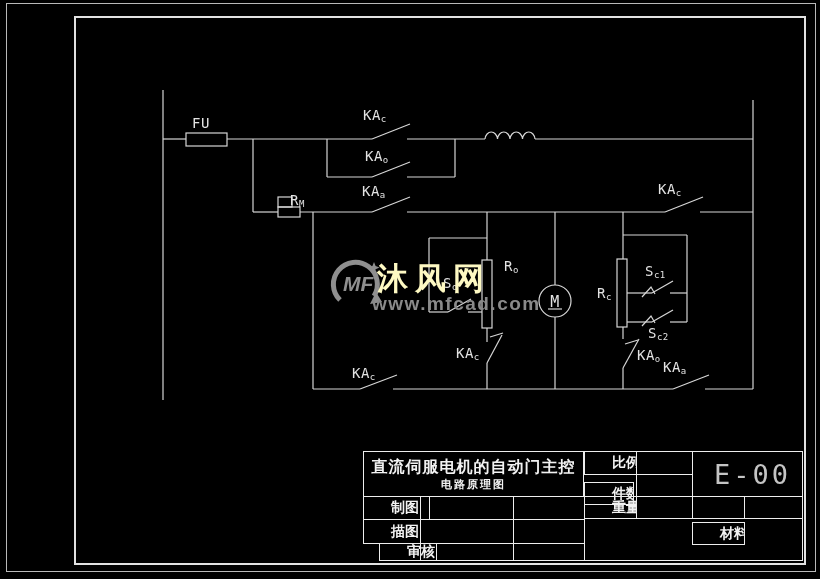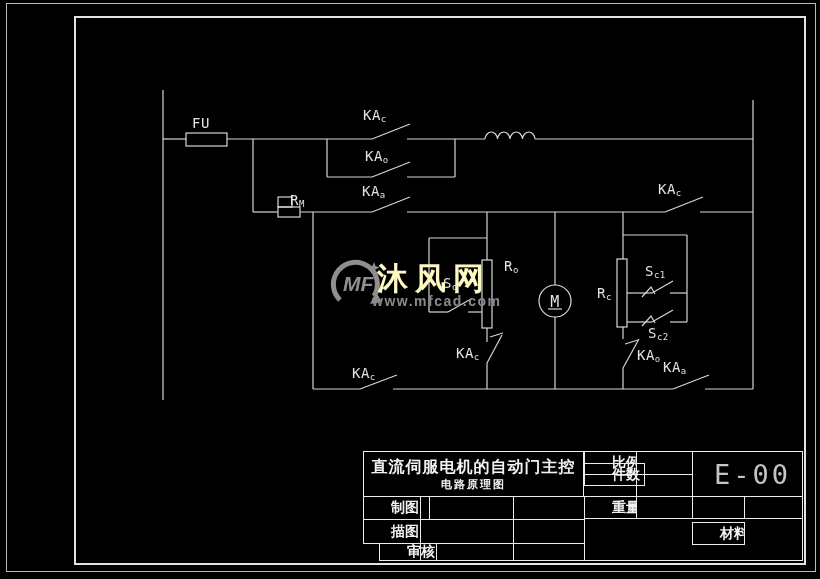--- a/index.html
+++ b/index.html
@@ -20,21 +20,21 @@
     fill:#e3e3e3;font-size:14px;letter-spacing:0.5px;
   }
   svg .sub{font-size:9px;}
   .wm-brand{
     position:absolute;left:377px;top:258px;
     font-size:31px;font-weight:bold;letter-spacing:7px;color:#fef9c3;
     font-family:"Liberation Sans", sans-serif;white-space:nowrap;
   }
   .wm-url{
     position:absolute;left:372px;top:293px;
-    font-size:14px;font-weight:bold;letter-spacing:1.5px;color:#8a8a8a;
+    font-size:19px;font-weight:bold;letter-spacing:1.5px;color:#8a8a8a;
     font-family:"Liberation Sans", sans-serif;white-space:nowrap;
   }
   
   .tb{position:absolute;left:363px;top:451px;width:440px;height:110px;}
   .cell{
     position:absolute;border:1px solid #ededed;box-sizing:border-box;
     color:#f2f2f2;font-weight:bold;display:flex;align-items:center;
     font-size:14px;white-space:nowrap;overflow:hidden;
   }
   .cell.center{justify-content:center;}
@@ -161,21 +161,21 @@
   <div class="wm-brand">沐风网</div>
   <div class="wm-url">www.mfcad.com</div>
 
   <div class="tb">
     <div class="cell center tb-title" style="left:0;top:0;width:221px;height:46px;">
       <div class="t1">直流伺服电机的自动门主控</div>
       <div class="t2">电路原理图</div>
     </div>
     <div class="cell pad" style="left:221px;top:0;width:53px;height:24px;">比例</div>
     <div class="cell" style="left:273px;top:0;width:57px;height:24px;"></div>
-    <div class="cell pad" style="left:221px;top:12px;width:61px;height:23px;">件数</div>
+    <div class="cell pad" style="left:221px;top:31px;width:50px;height:23px;">件数</div>
     <div class="cell" style="left:273px;top:23px;width:57px;height:23px;"></div>
     <div class="cell center e00" style="left:329px;top:0;width:111px;height:46px;padding-left:10px;">E-00</div>
 
     <div class="cell pad" style="left:0;top:45px;width:67px;height:24px;">制图</div>
     <div class="cell" style="left:57px;top:45px;width:94px;height:24px;"></div>
     <div class="cell" style="left:150px;top:45px;width:72px;height:24px;"></div>
     <div class="cell pad" style="left:221px;top:45px;width:53px;height:23px;">
       <span class="u">重量</span>
     </div>
     <div class="cell" style="left:273px;top:45px;width:57px;height:23px;"></div>

